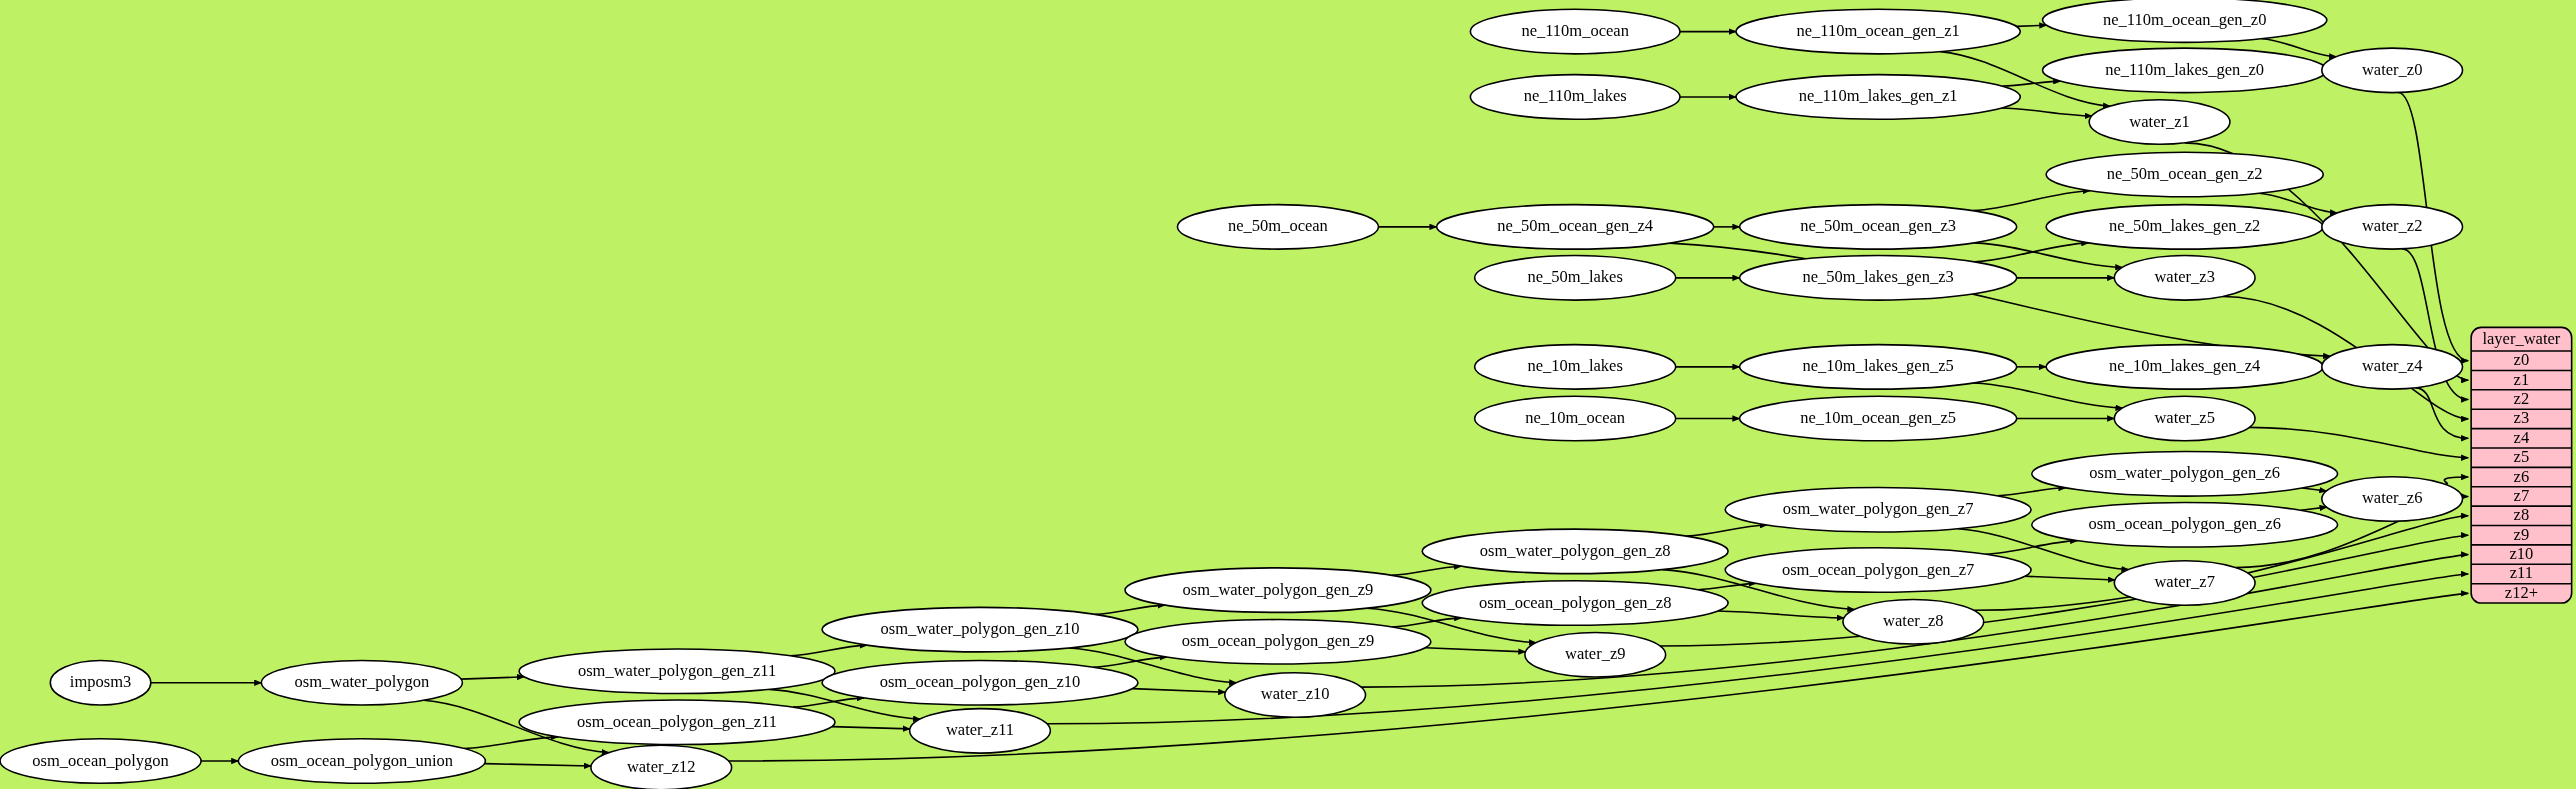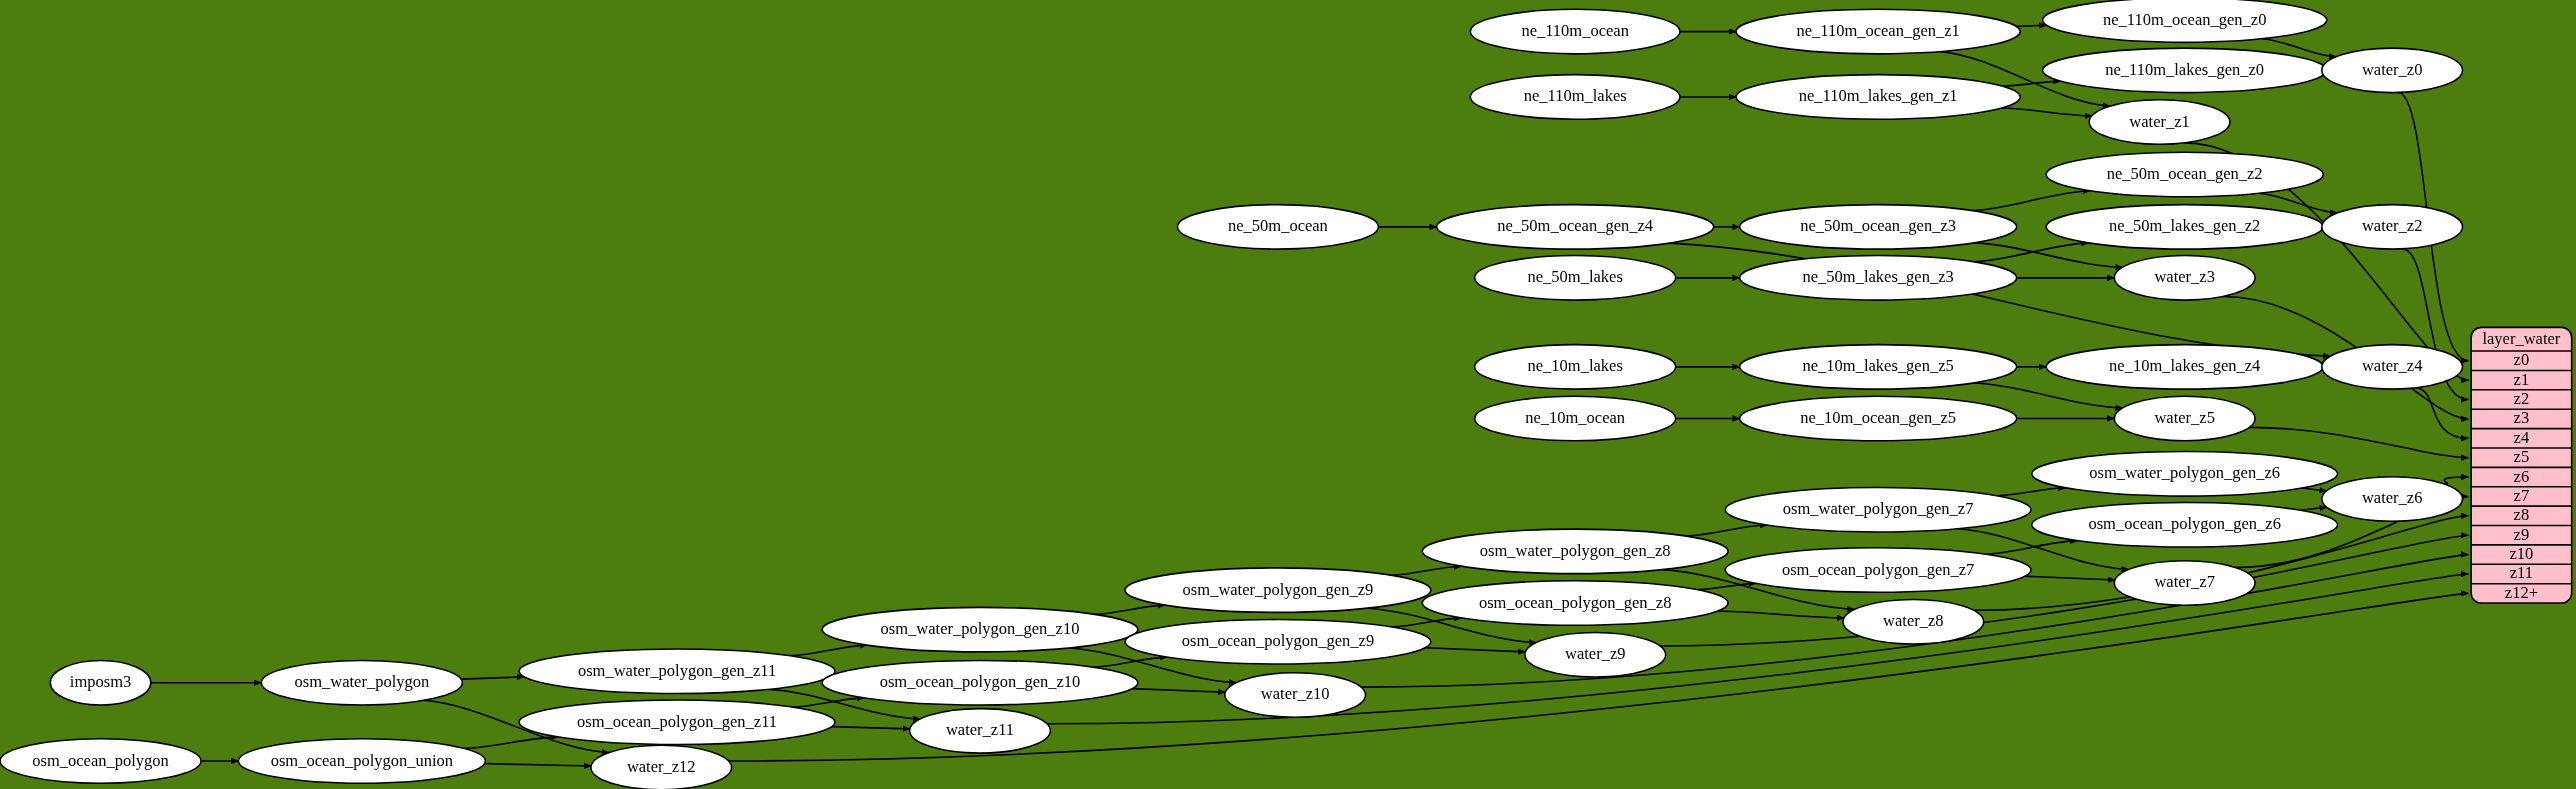--- a/index.html
+++ b/index.html
@@ -4,21 +4,21 @@
 <style>
   html, body {
     margin: 0;
     padding: 0;
     background: #ffffff;
   }
   #canvas-wrap {
     position: relative;
     width: 2576px;
     height: 789px;
-    background: #4d7c0f;
+    background: #bef264;
     overflow: hidden;
     font-family: "Liberation Serif", serif;
   }
   svg#graph {
     position: absolute;
     left: 0;
     top: 0;
     width: 2576px;
     height: 789px;
     display: block;

